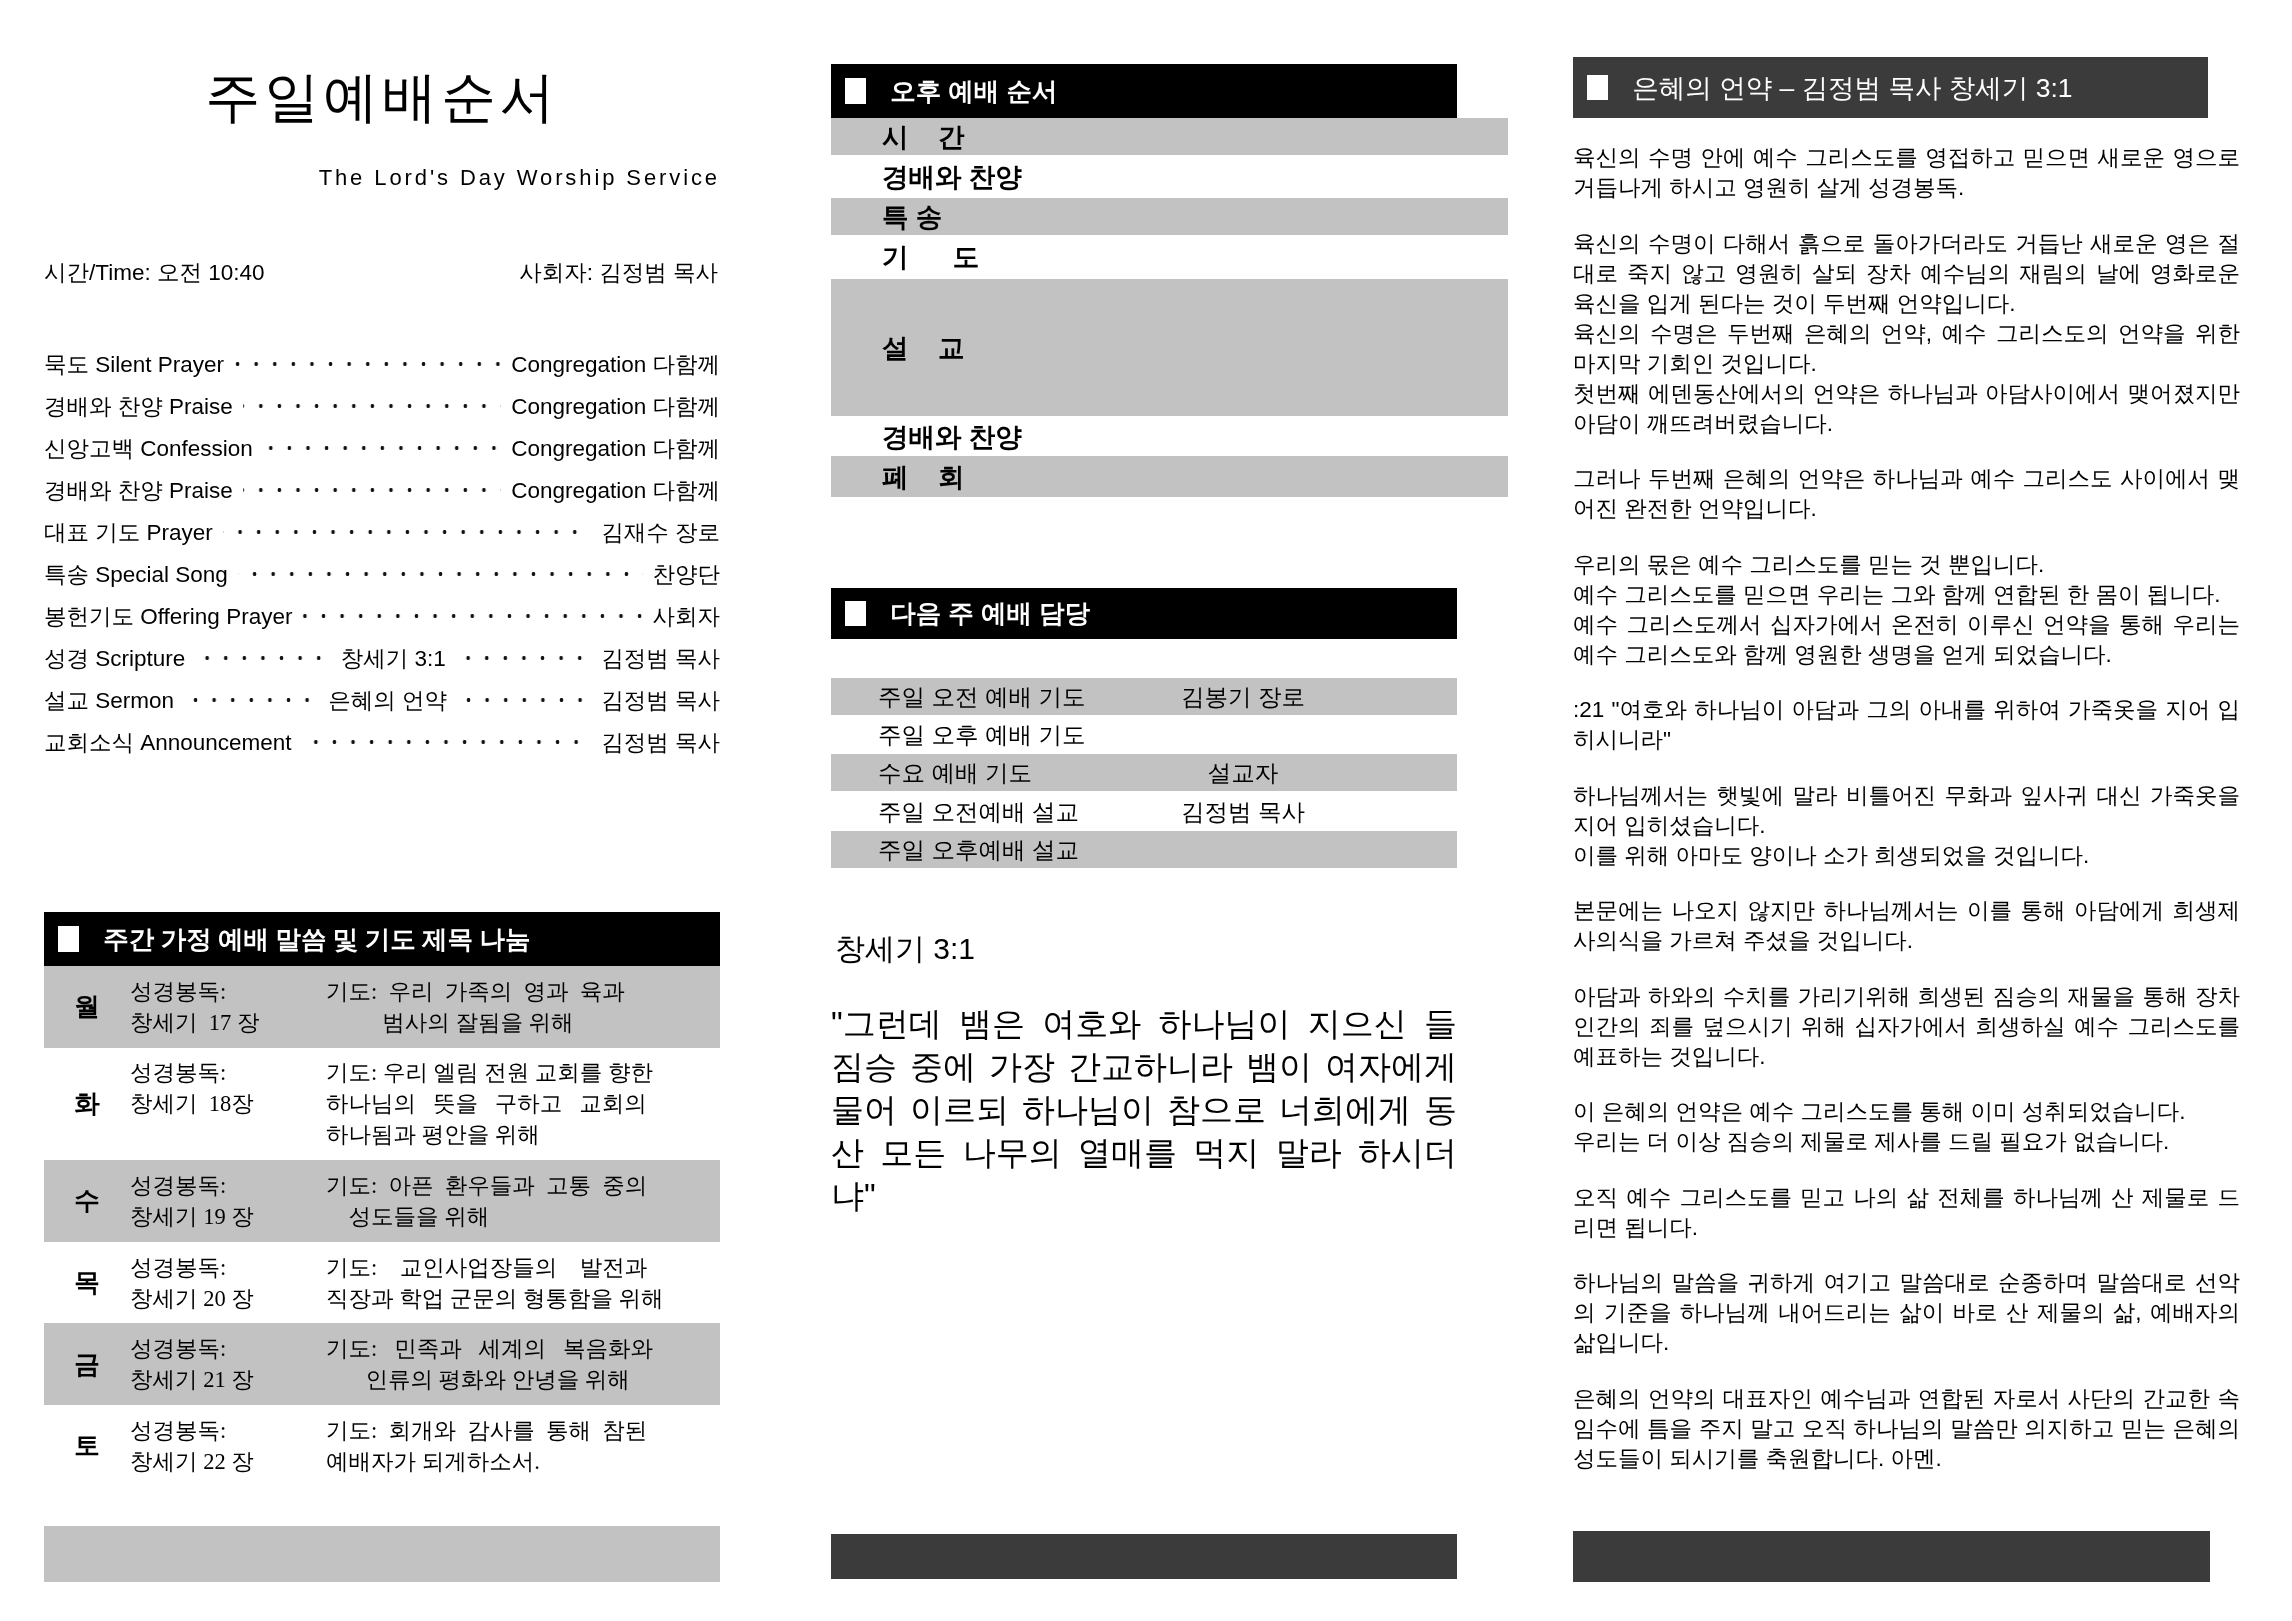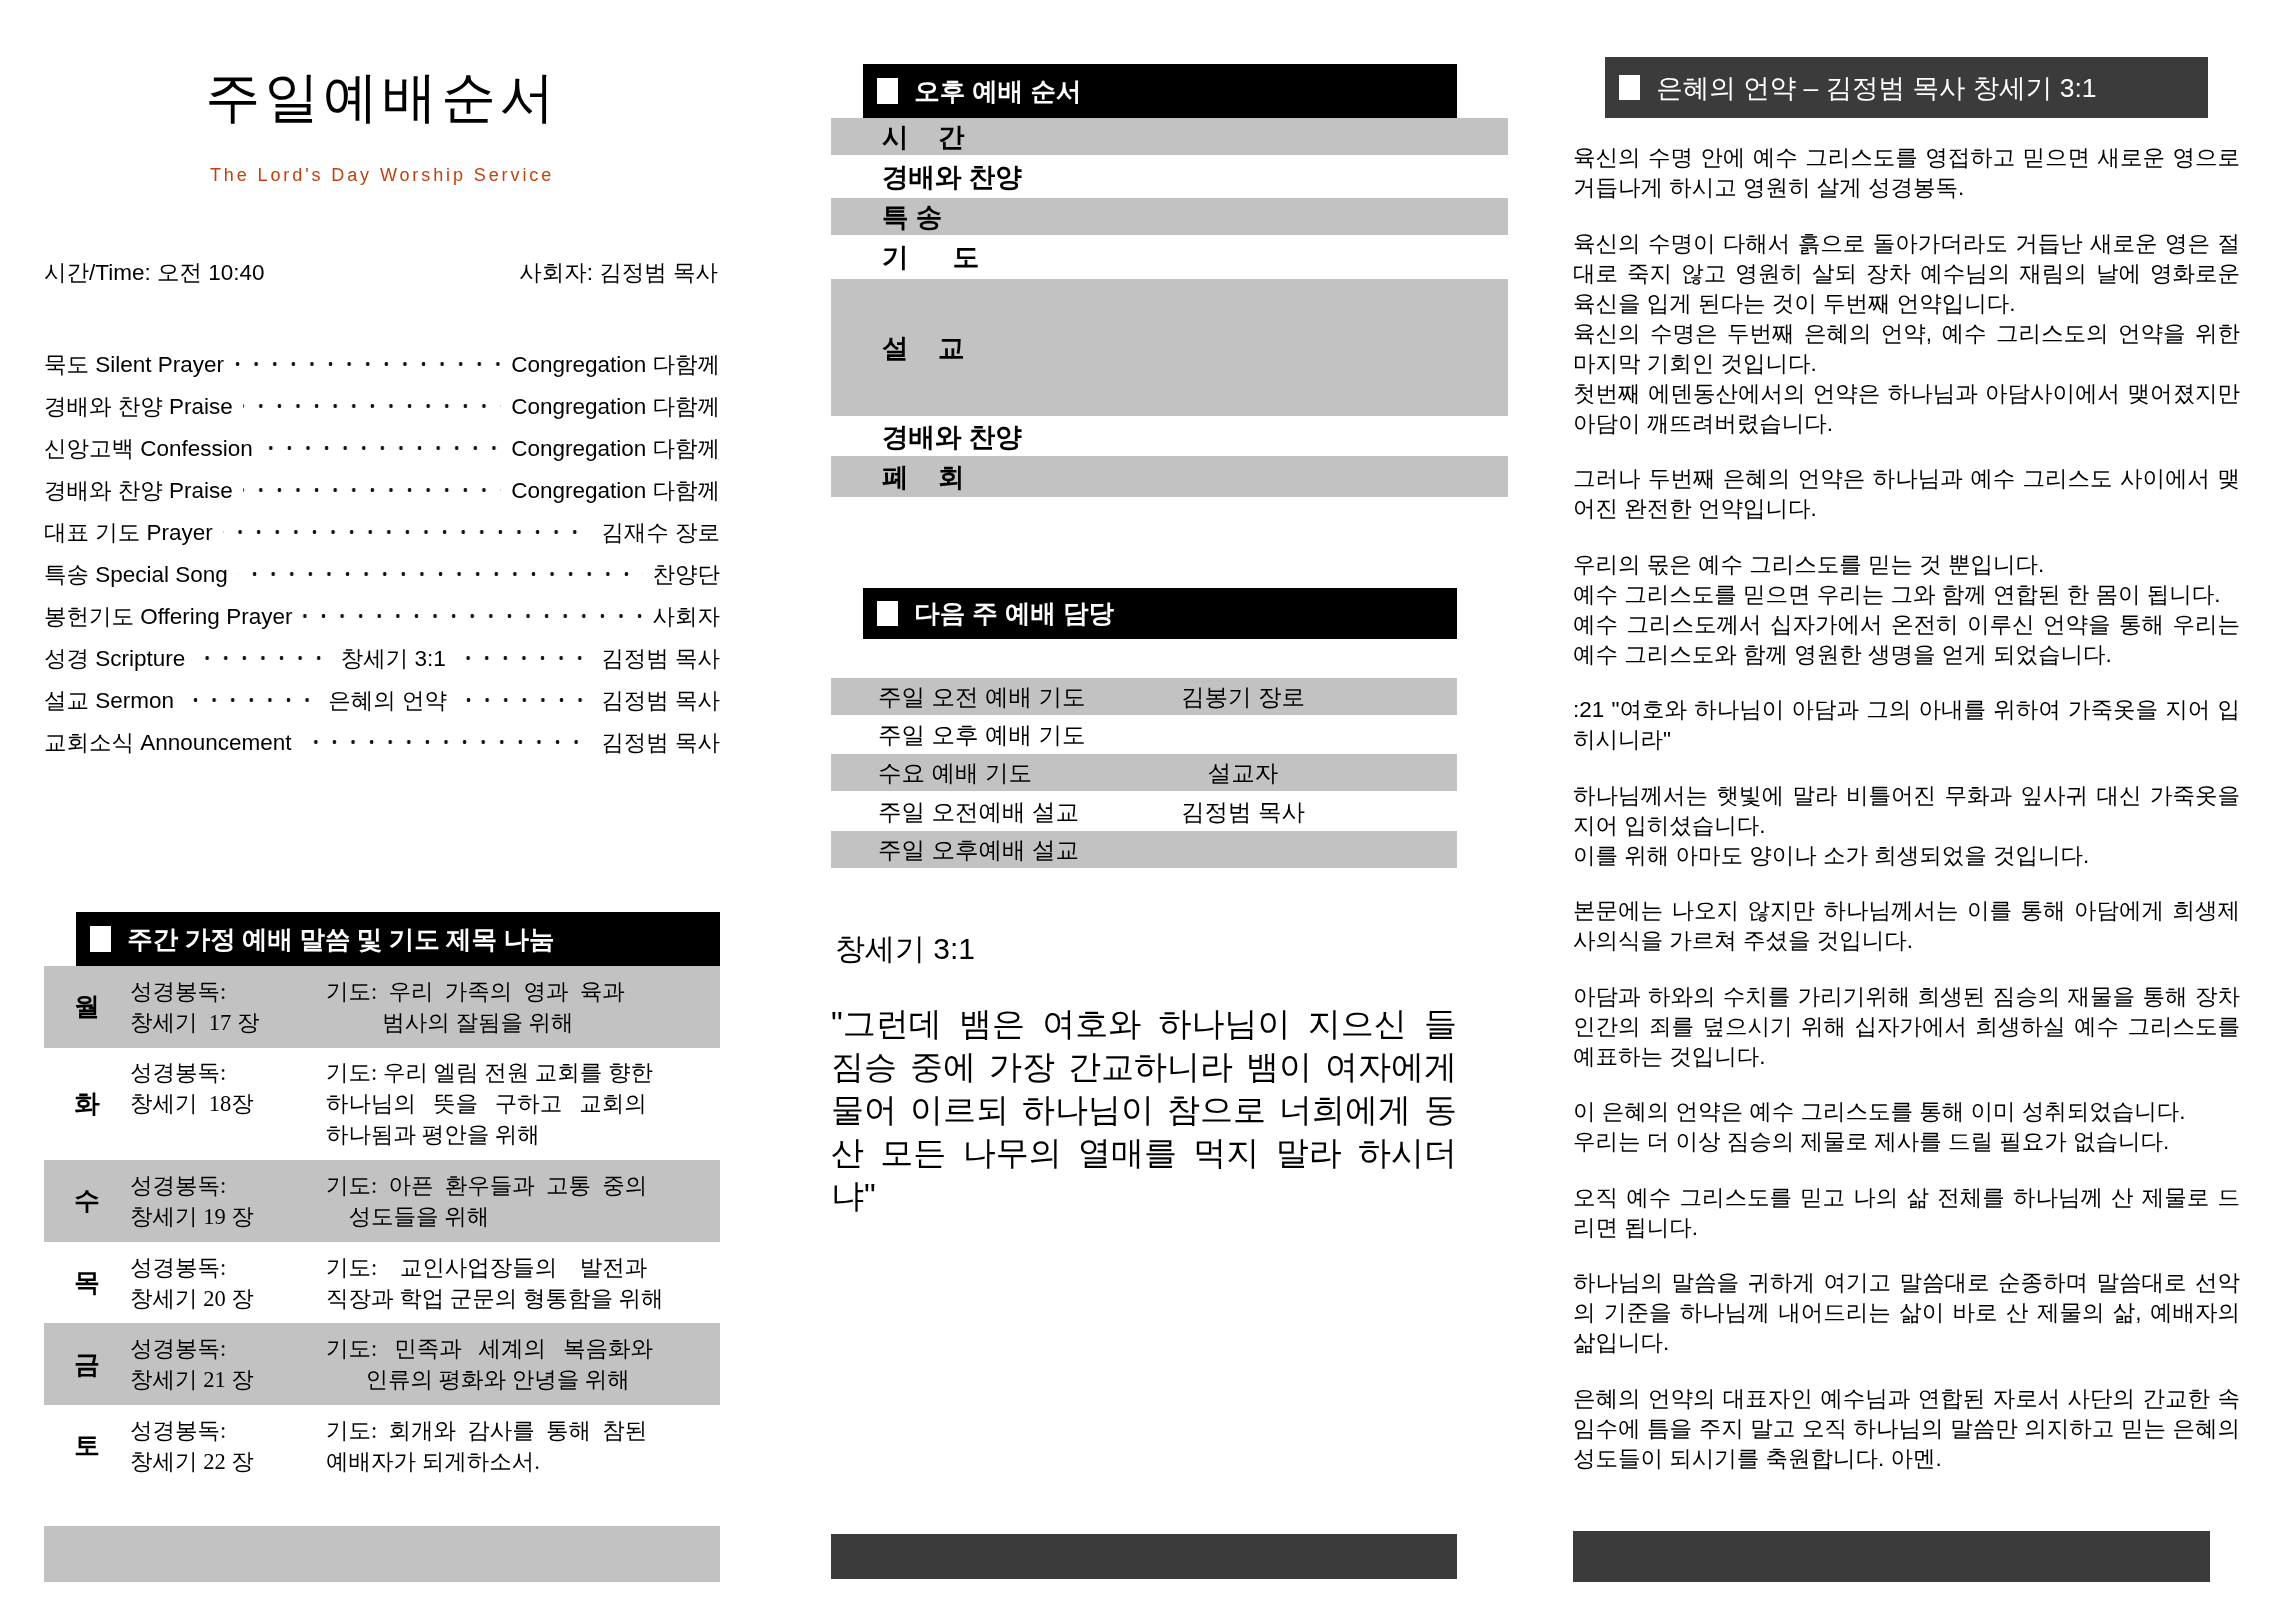--- a/index.html
+++ b/index.html
@@ -9,37 +9,37 @@
     overflow:hidden;
   }
   .col { position:absolute; top:0; height:1621px; }
   .col-left   { left:44px;   width:676px; }
   .col-mid    { left:831px;  width:626px; }
   .col-right  { left:1573px; width:667px; }
 
   
   .title { position:absolute; top:61px; left:0; width:100%; text-align:center;
            font-size:55px; letter-spacing:3.9px; }
-  .subtitle { position:absolute; top:165px; left:0; width:100%; text-align:center;
-              font-size:18px; letter-spacing:2.9px; color:#c2410c; }
+  .subtitle { position:absolute; top:165px; left:0; width:100%; text-align:right;
+              font-size:22px; letter-spacing:2.9px; color:#000000; }
   .meta-row { position:absolute; top:257px; left:0; width:100%; font-size:22.5px; }
   .meta-time { position:absolute; left:0; }
   .meta-presider { position:absolute; right:2px; }
 
   .order-list { position:absolute; top:343px; left:0; width:100%; }
   .order-row { display:flex; align-items:center; height:42px; font-size:22.5px; }
   .order-label { white-space:pre; }
   .order-mid { white-space:pre; }
   .order-name { white-space:pre; text-align:right; }
   .dots { flex:1 1 auto; height:1em; min-width:13.7px; margin:0 9.8px;
           background-image:radial-gradient(circle, #111 1.7px, transparent 2.1px);
           background-size:18.6px 100%; background-position:center; background-repeat:repeat-x; }
 
   .sec-head { background:#000; color:#fff; font-size:25.5px; font-weight:bold;
-              display:flex; align-items:center; gap:16px; padding:0 13.7px; height:54px;margin-left:32px; }
+              display:flex; align-items:center; gap:24px; padding:0 13.7px; height:54px; }
   .sec-head.dark { background:#3b3b3b; }
   .bullet { display:inline-block; width:21.6px; height:25.5px; background:#fff; flex:0 0 auto; }
 
   .weekly { position:absolute; top:912px; left:0; width:100%;font-family:Liberation Serif, serif; }
   .wk-row { display:flex; font-size:22.5px; line-height:31px; padding:9.8px 0; }
   .wk-row.gray { background:#c2c2c2; }
   .wk-day { flex:0 0 86px; text-align:center; font-weight:bold; font-size:25.5px;
             display:flex; align-items:center; justify-content:center; }
   .wk-scripture { flex:0 0 196px; white-space:pre-wrap; }
   .wk-prayer { flex:1 1 auto; white-space:pre-wrap; padding-right:5.9px; text-align:justify; }

